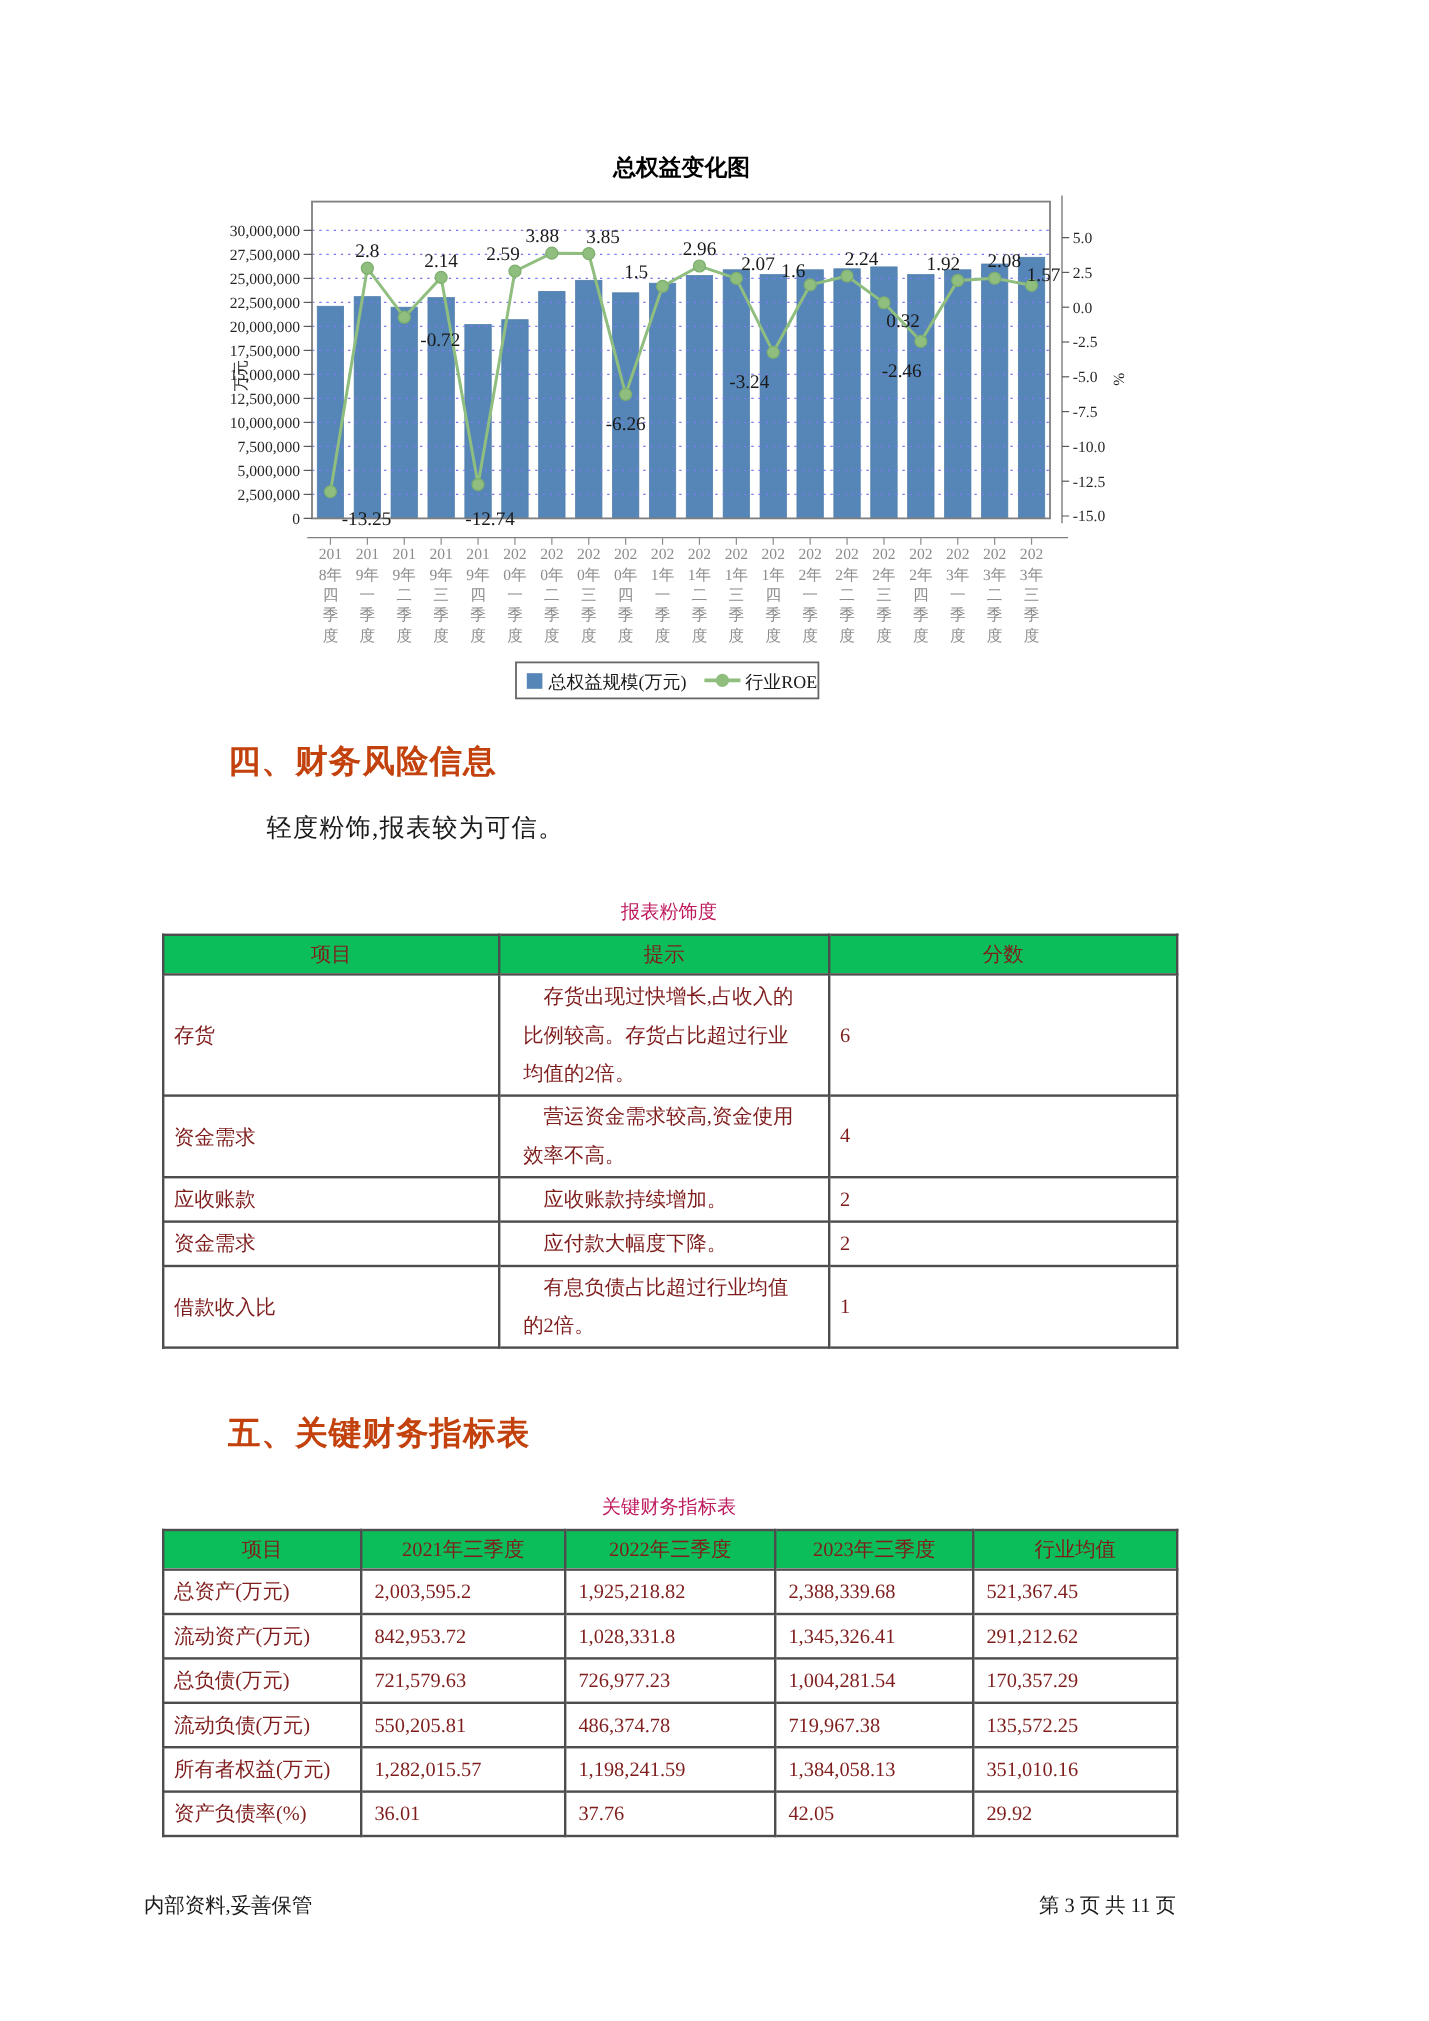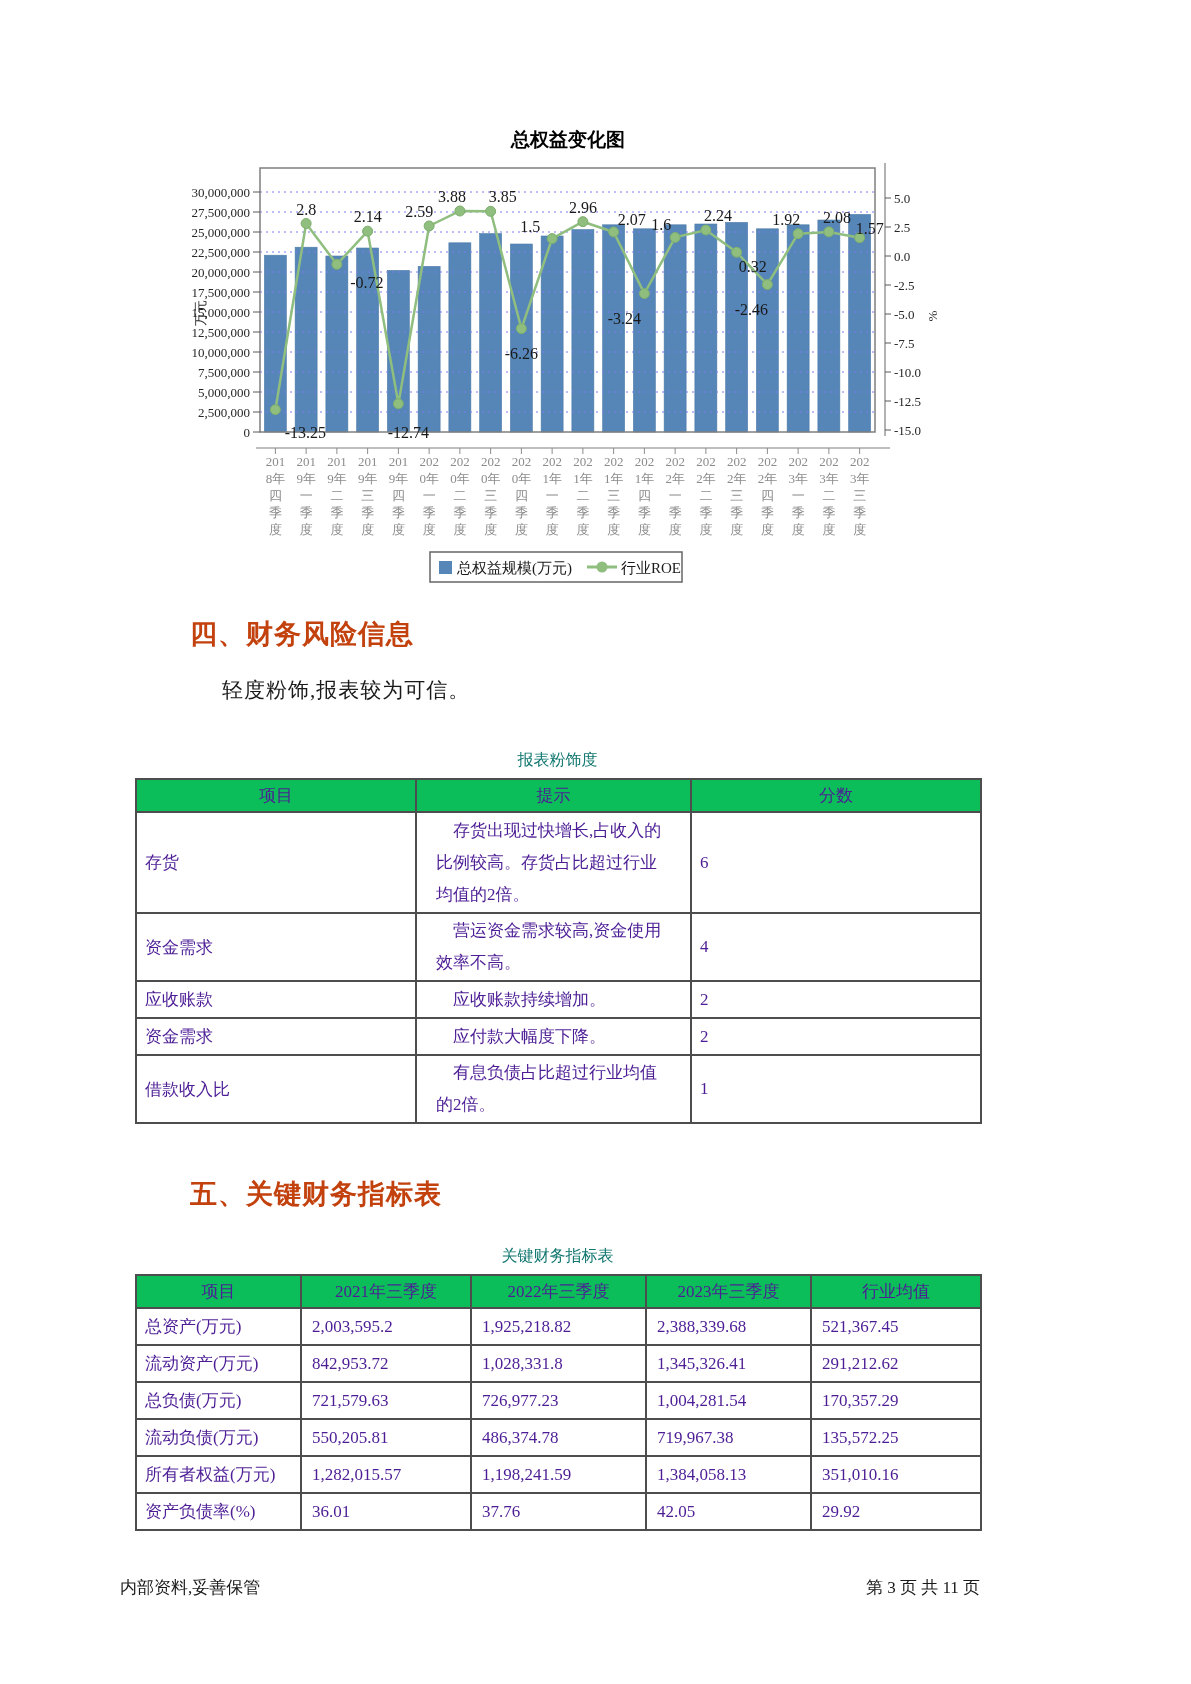--- a/index.html
+++ b/index.html
@@ -12,25 +12,25 @@
 
   .sec-heading{
     position:absolute;left:190px;
     font-family:"Liberation Sans","DejaVu Sans",sans-serif;
     font-weight:bold;font-size:27px;color:#c2410c;letter-spacing:1px;white-space:nowrap;
   }
   #sec4-heading{top:616px;}
   #sec5-heading{top:1176px;}
   #risk-summary{position:absolute;left:190px;top:676px;font-size:21px;letter-spacing:1px;margin-left:32px;}
 
-  .tbl-title{position:absolute;left:135px;width:845px;text-align:center;font-size:16px;color:#0f766e;}
+  .tbl-title{position:absolute;left:135px;width:845px;text-align:center;font-size:16px;color:#be185d;}
   #t1-title{top:750px;}
   #t2-title{top:1246px;}
 
-  table{border-collapse:collapse;table-layout:fixed;font-size:17px;color:#4c1d95;}
+  table{border-collapse:collapse;table-layout:fixed;font-size:17px;color:#7f1d1d;}
   #table1{position:absolute;left:135px;top:778px;width:845px;}
   #table2{position:absolute;left:135px;top:1274px;width:845px;}
   th,td{border:2px solid #4d4d4d;overflow:hidden;}
   th{background:#0CBE5A;font-weight:normal;height:31px;text-align:center;padding:0;}
   #table1 td.item{padding-left:8px;}
   #table1 td.hint{padding:0 19px;text-indent:17px;line-height:32px;word-break:break-all;}
   #table1 td.score{padding-left:8px;}
   #table1 tr.r1 td{height:97px;}
   #table1 tr.r2 td{height:64px;}
   #table1 tr.r3 td,#table1 tr.r4 td,#table1 tr.r5 td{height:33px;}

